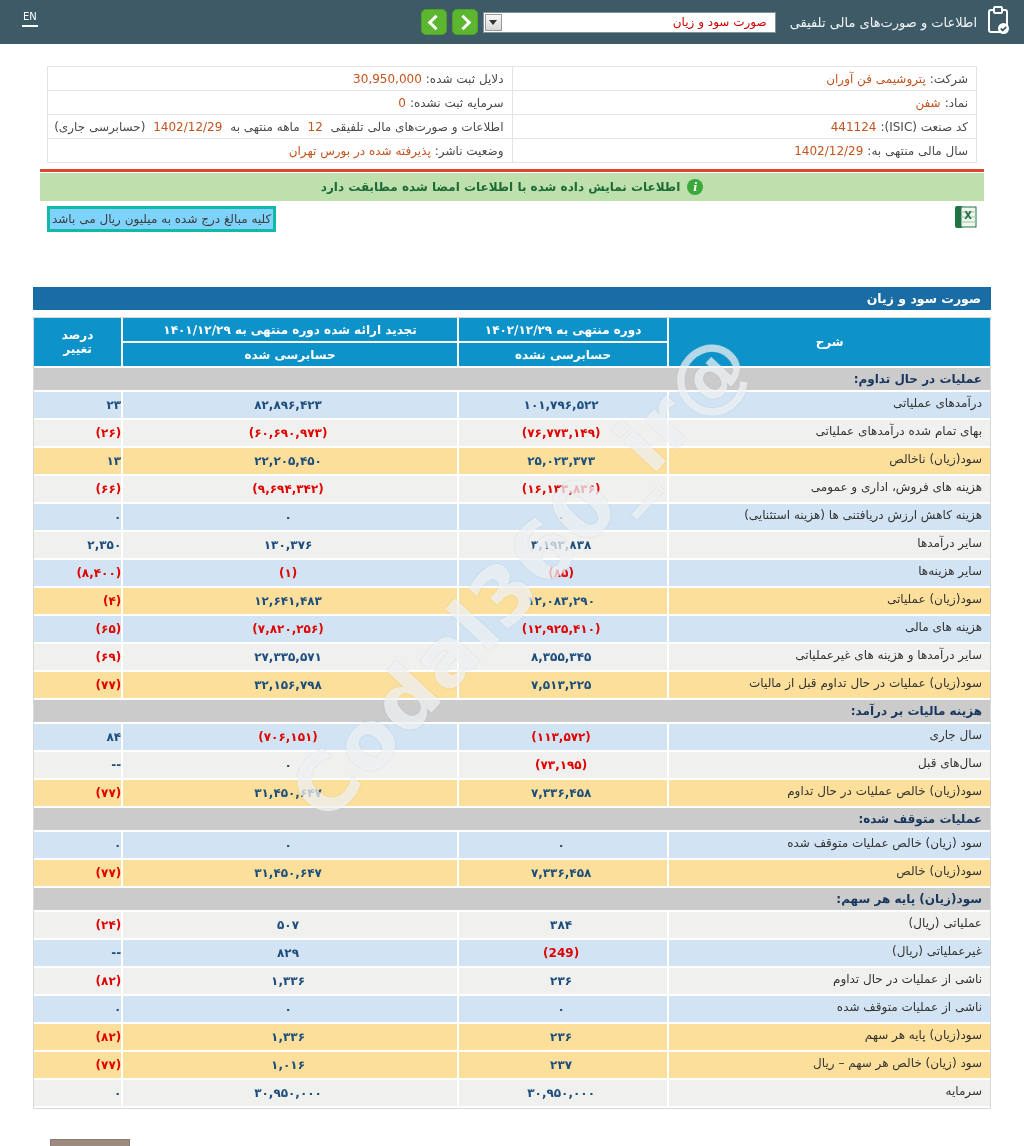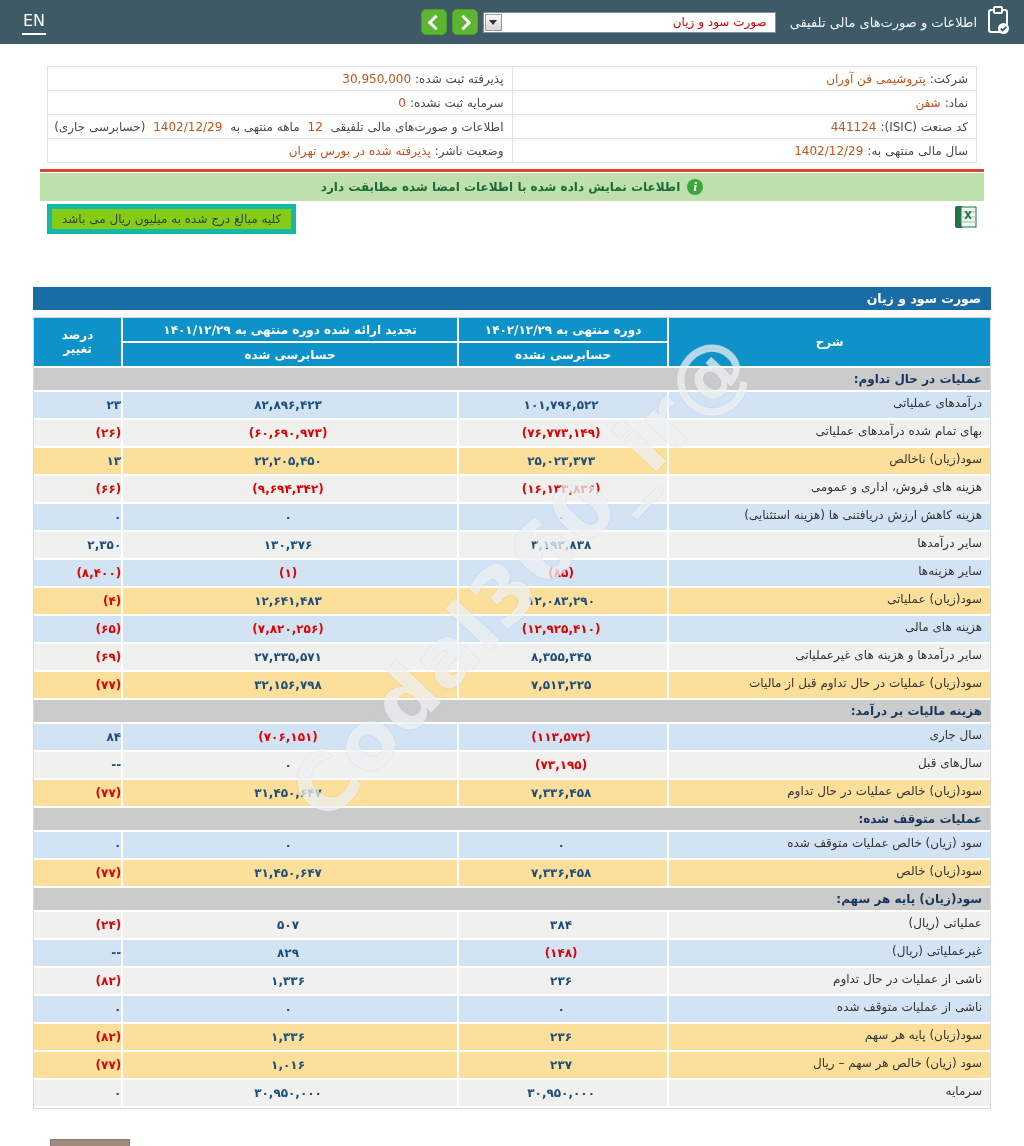--- a/index.html
+++ b/index.html
@@ -27,21 +27,21 @@
   }
   .sel-arrow::after{content:"";border-left:4px solid transparent;border-right:4px solid transparent;border-top:5px solid #333;}
   .navbtn{
     width:26px;height:26px;border-radius:5px;background:#5cb62f;border:1px solid #4ea226;
     display:flex;align-items:center;justify-content:center;margin-right:5px;cursor:pointer;box-sizing:border-box;
   }
   .chev{width:8px;height:8px;border-top:3px solid #fff;border-right:3px solid #fff;display:block;}
   .chev-right{transform:rotate(45deg);margin-right:3px;}
   .chev-left{transform:rotate(-135deg);margin-left:3px;}
   .en-link{
-    position:absolute;left:22px;top:11px;color:#ffffff;font-size:16px;text-decoration:none;
+    position:absolute;left:22px;top:11px;color:#ffffff;font-size:10px;text-decoration:none;
     border-bottom:2px solid #ffffff;padding:0 1px 3px 1px;cursor:pointer;
   }
   
   .info-table{
     width:930px;margin:22px auto 0;border-collapse:collapse;table-layout:fixed;
     font-size:12px;border:1px solid #dedede;
   }
   .info-table td{
     height:23px;border:1px solid #e4e4e4;padding:0 8px;white-space:nowrap;overflow:hidden;
   }
@@ -57,22 +57,22 @@
   .info-circle{
     width:16px;height:16px;border-radius:50%;background:#3ba83b;color:#fff;
     font-size:11px;font-weight:bold;font-family:"DejaVu Serif",serif;
     display:flex;align-items:center;justify-content:center;font-style:italic;
   }
   
   .unit-row{
     width:930px;margin:5px auto 0;display:flex;align-items:center;justify-content:space-between;height:26px;
   }
   .unit-box{
-    border:5px solid #14b8a6;background:#84cc16;color:#3c3c3c;font-size:12px;
-    padding:3px 10px;margin-left:0;white-space:nowrap;
+    border:3px solid #14b8a6;background:#7dd3fc;color:#3c3c3c;font-size:12px;
+    padding:3px 2px;margin-left:0;white-space:nowrap;
   }
   
   .statement{width:958px;margin:55px auto 0;position:relative;}
   .stmt-title{
     height:23px;line-height:23px;background:#1a6da4;color:#ffffff;
     font-size:12.5px;font-weight:bold;padding-right:10px;
   }
   .stmt-table{
     width:958px;margin-top:7px;border-collapse:separate;border-spacing:0;table-layout:fixed;
     border:1px solid #d8d8d8;font-size:12px;
@@ -142,21 +142,21 @@
   <div class="navbtn">
       <span class="chev chev-left"></span>
     </div>
   <a class="en-link">EN</a>
 </div>
 
 <table class="info-table">
   <tbody>
       <tr>
     <td><span class="info-label">شرکت:</span><span class="info-value">پتروشیمی فن آوران</span></td>
-    <td><span class="info-label">پذیرفته ثبت شده:</span><span class="info-value">30,950,000</span></td>
+    <td><span class="info-label">دلایل ثبت شده:</span><span class="info-value">30,950,000</span></td>
   </tr>
   <tr>
     <td><span class="info-label">نماد:</span><span class="info-value">شفن</span></td>
     <td><span class="info-label">سرمایه ثبت نشده:</span><span class="info-value">0</span></td>
   </tr>
   <tr>
     <td><span class="info-label">کد صنعت (ISIC):</span><span class="info-value">441124</span></td>
     <td>
       <span class="info-label">اطلاعات و صورت‌های مالی تلفیقی</span>
       <span class="info-value">12</span>
@@ -324,21 +324,21 @@
           <td colspan="4" class="sec">سود(زیان) پایه هر سهم:</td>
         </tr>
         <tr>
           <td class="label bg-white">عملیاتی (ریال)</td>
           <td class="num bg-white" dir="ltr">۳۸۴</td>
           <td class="num bg-white" dir="ltr">۵۰۷</td>
           <td class="num bg-white neg" dir="ltr">(۲۴)</td>
         </tr>
         <tr>
           <td class="label bg-blue">غیرعملیاتی (ریال)</td>
-          <td class="num bg-blue neg" dir="ltr">(۱۴۸)</td>
+          <td class="num bg-blue neg" dir="ltr">(249)</td>
           <td class="num bg-blue" dir="ltr">۸۲۹</td>
           <td class="num bg-blue" dir="ltr">--</td>
         </tr>
         <tr>
           <td class="label bg-white">ناشی از عملیات در حال تداوم</td>
           <td class="num bg-white" dir="ltr">۲۳۶</td>
           <td class="num bg-white" dir="ltr">۱,۳۳۶</td>
           <td class="num bg-white neg" dir="ltr">(۸۲)</td>
         </tr>
         <tr>

